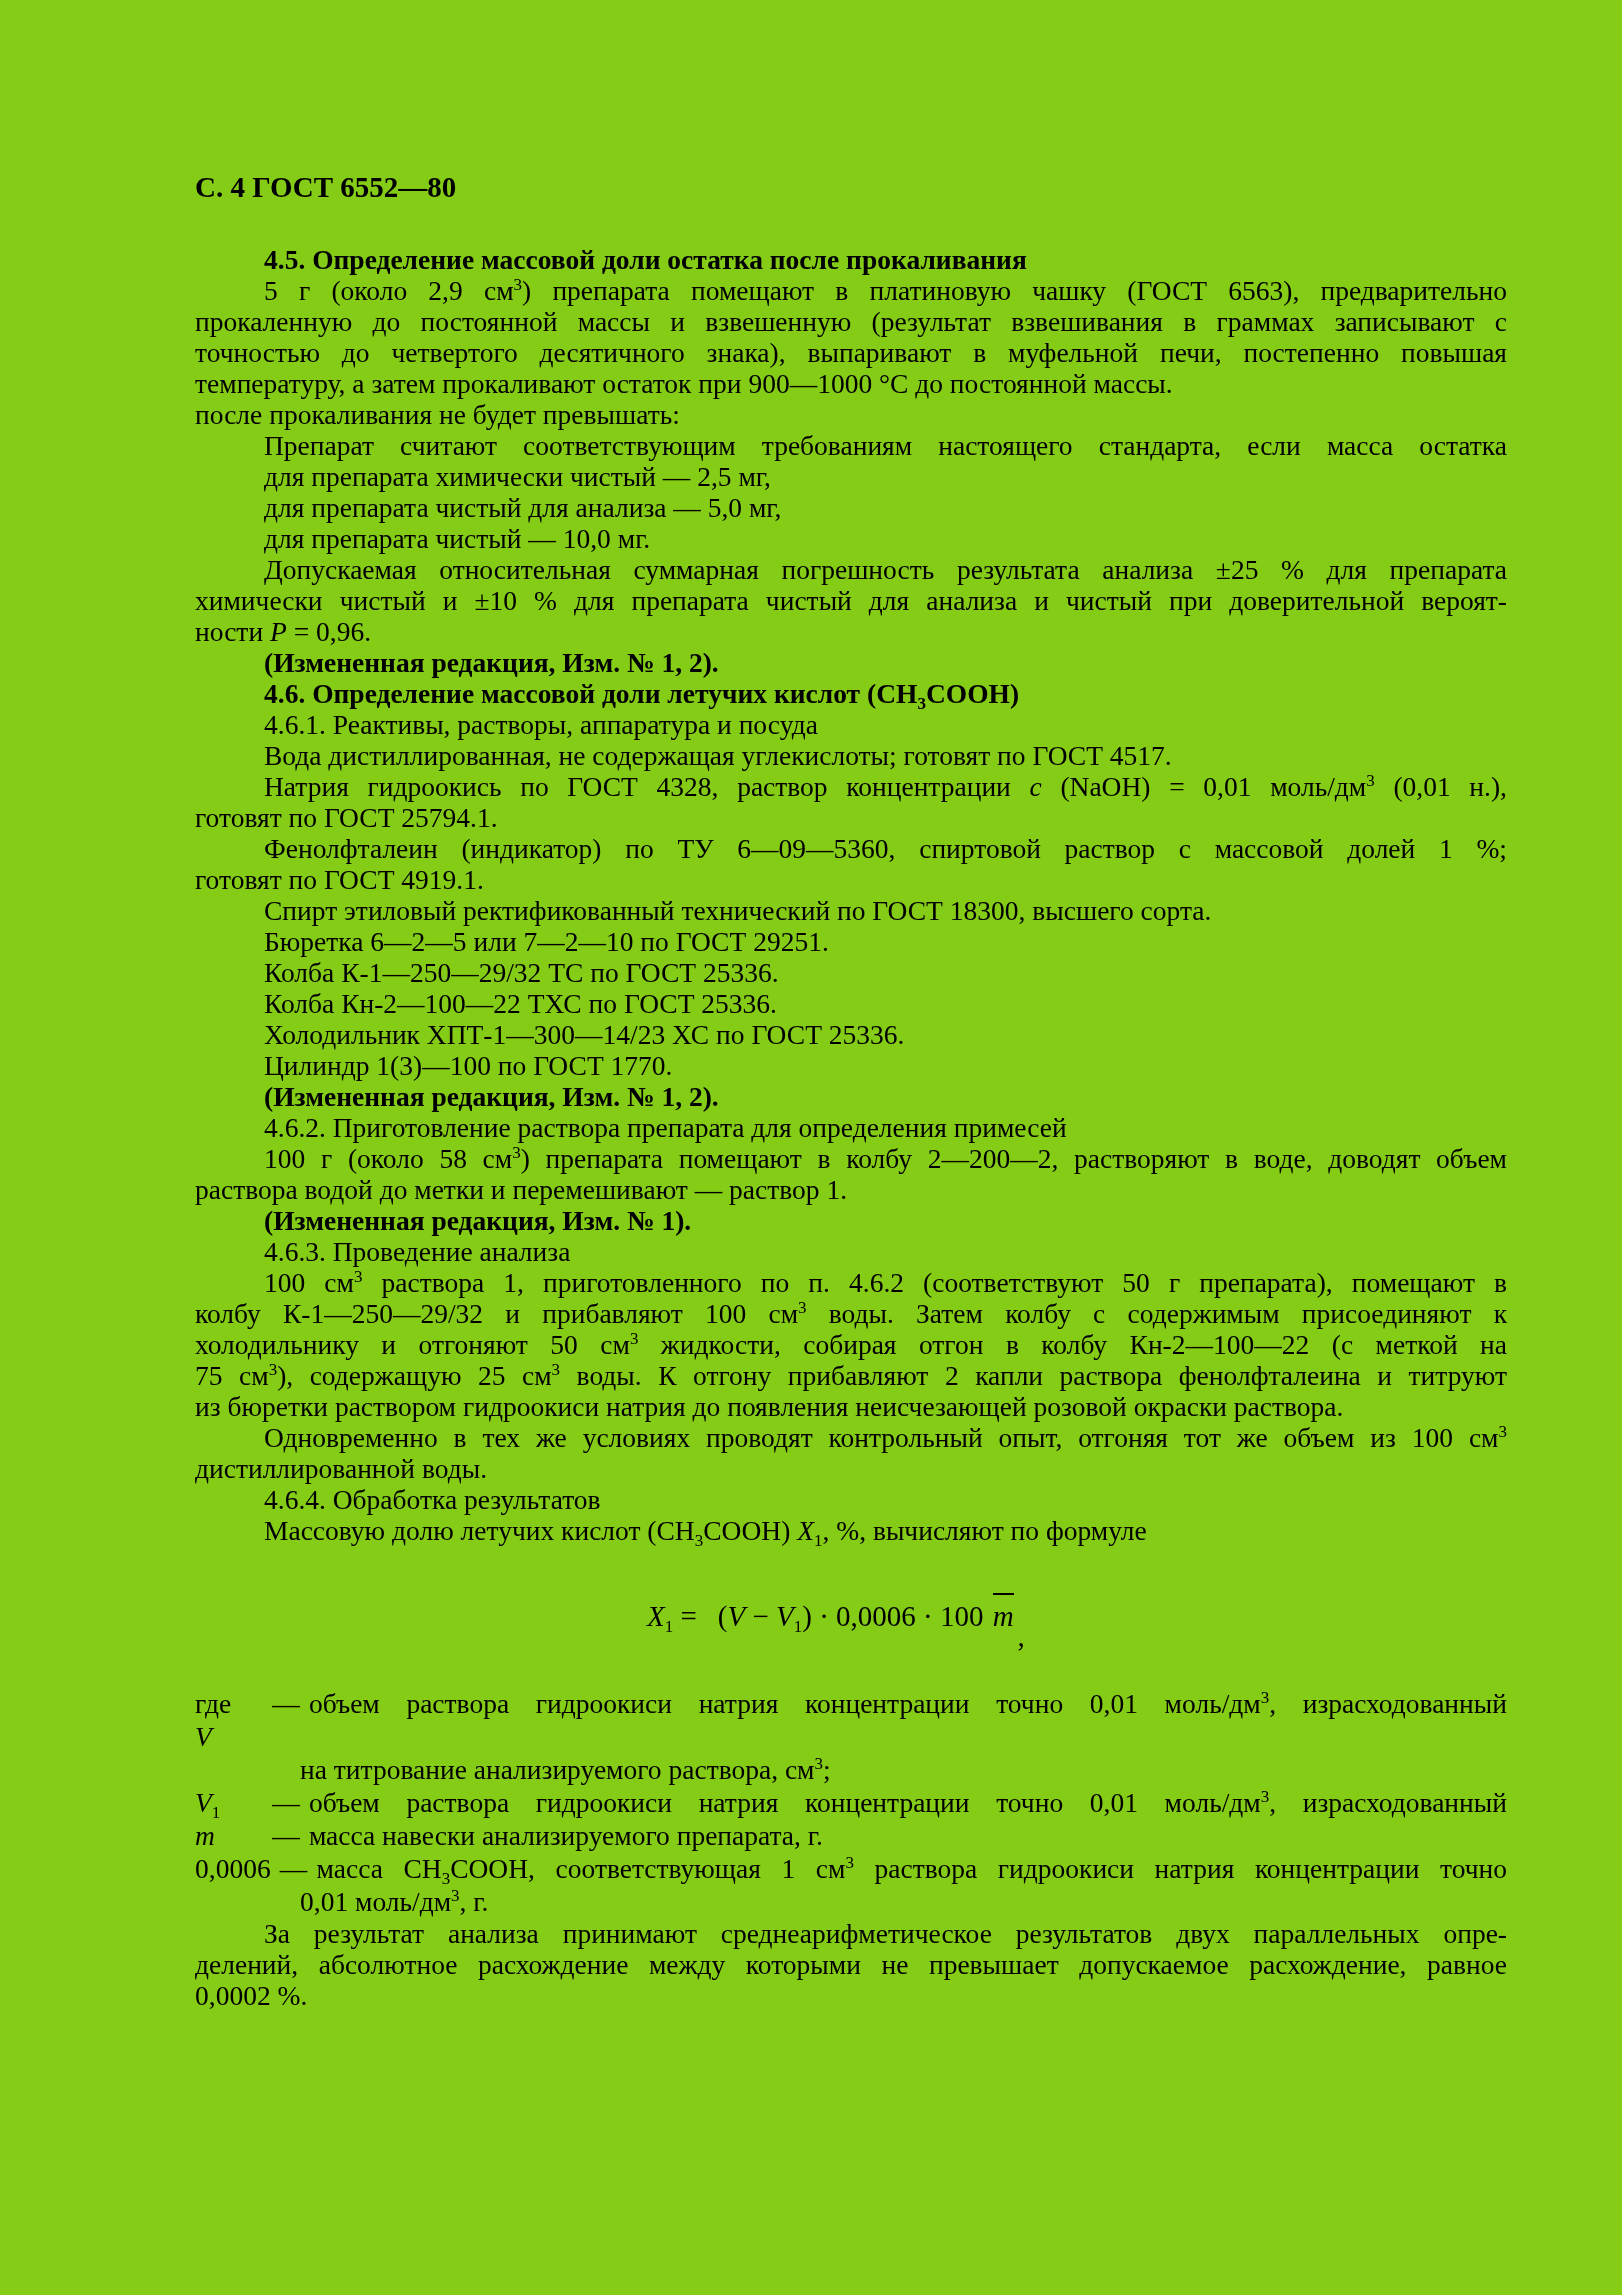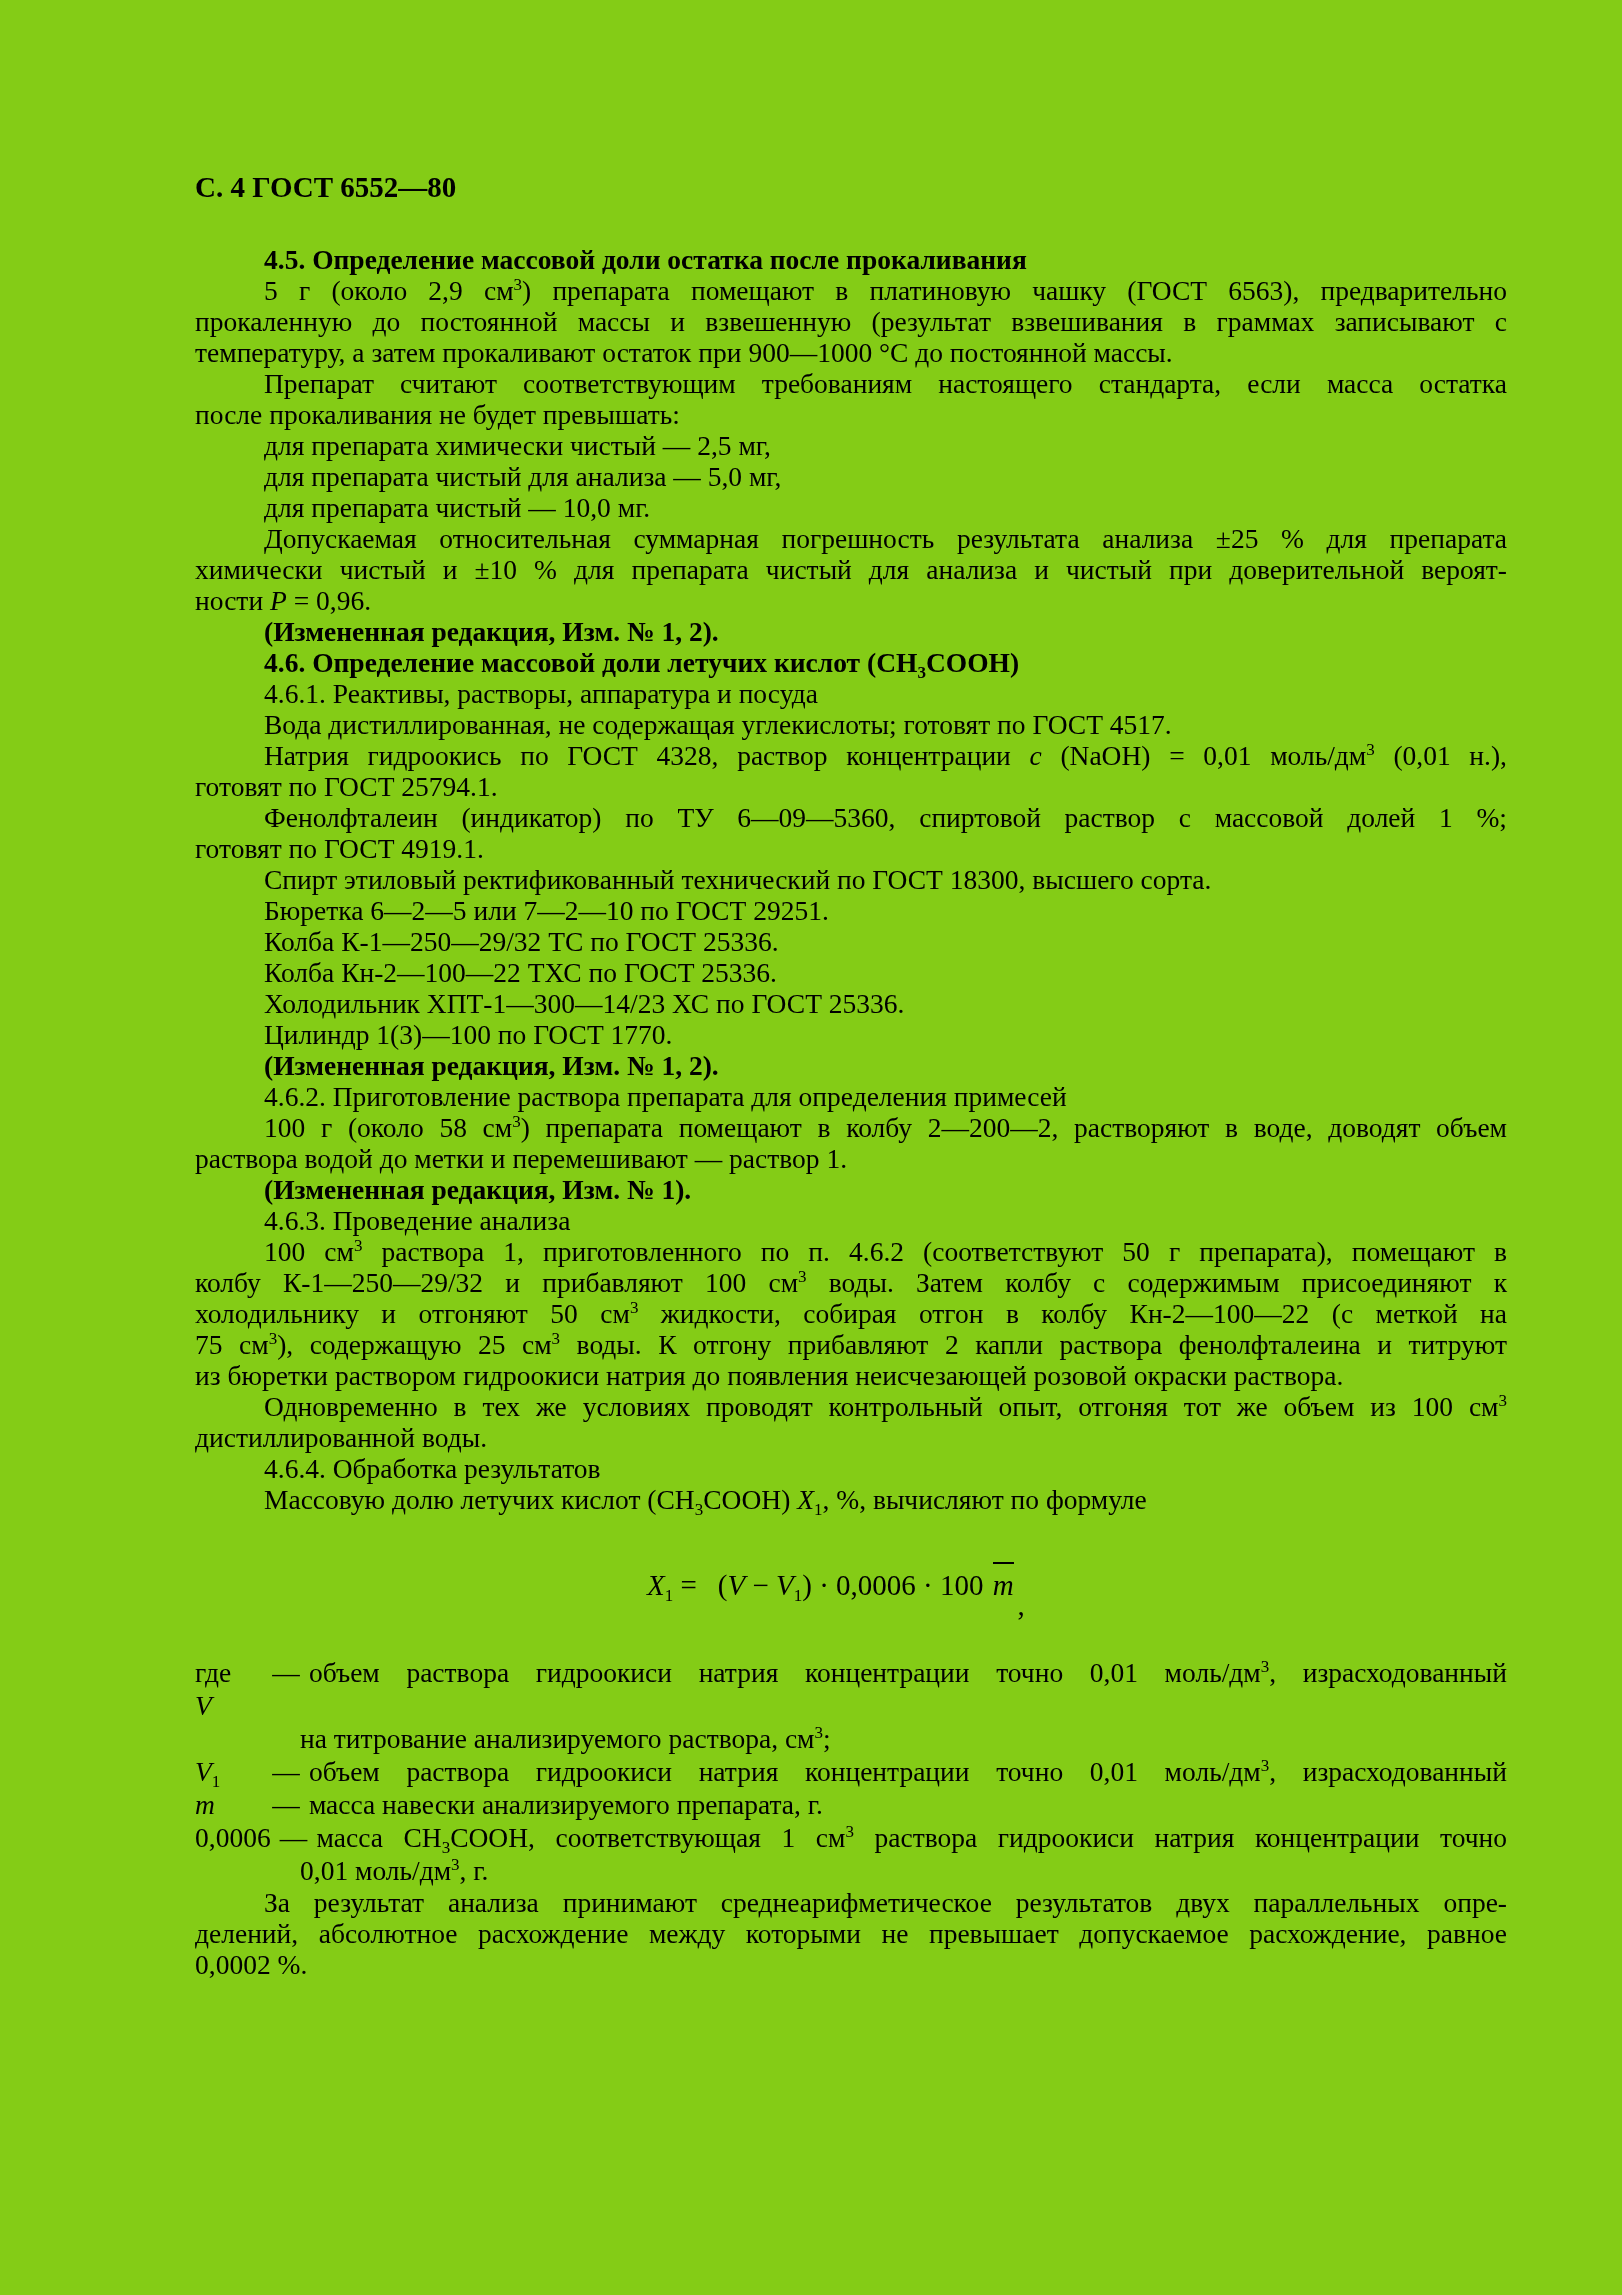--- a/index.html
+++ b/index.html
@@ -74,23 +74,24 @@
 </head>
 <body>
 
 <div class="sheet">
   <div class="content">
     <div class="pageheader">С. 4 ГОСТ 6552—80</div>
     <div>
         <div class="line h ind">4.5. Определение массовой доли остатка после прокаливания</div>
         <div class="line ind just">5 г (около 2,9 см<sup>3</sup>) препарата помещают в платиновую чашку (ГОСТ 6563), предварительно</div>
         <div class="line just">прокаленную до постоянной массы и взвешенную (результат взвешивания в граммах записывают с</div>
+        <div class="line just">точностью до четвертого десятичного знака), выпаривают в муфельной печи, постепенно повышая</div>
         <div class="line ">температуру, а затем прокаливают остаток при 900—1000 °С до постоянной массы.</div>
+        <div class="line ">после прокаливания не будет превышать:</div>
         <div class="line ind just">Препарат считают соответствующим требованиям настоящего стандарта, если масса остатка</div>
-        <div class="line ">после прокаливания не будет превышать:</div>
         <div class="line ind">для препарата химически чистый — 2,5 мг,</div>
         <div class="line ind">для препарата чистый для анализа — 5,0 мг,</div>
         <div class="line ind">для препарата чистый — 10,0 мг.</div>
         <div class="line ind just">Допускаемая относительная суммарная погрешность результата анализа ±25 % для препарата</div>
         <div class="line just">химически чистый и ±10 % для препарата чистый для анализа и чистый при доверительной вероят-</div>
         <div class="line ">ности <i>Р</i> = 0,96.</div>
         <div class="line b ind">(Измененная редакция, Изм. № 1, 2).</div>
         <div class="line h ind">4.6. Определение массовой доли летучих кислот (СН<sub>3</sub>СООН)</div>
         <div class="line ind">4.6.1. Реактивы, растворы, аппаратура и посуда</div>
         <div class="line ind">Вода дистиллированная, не содержащая углекислоты; готовят по ГОСТ 4517.</div>

